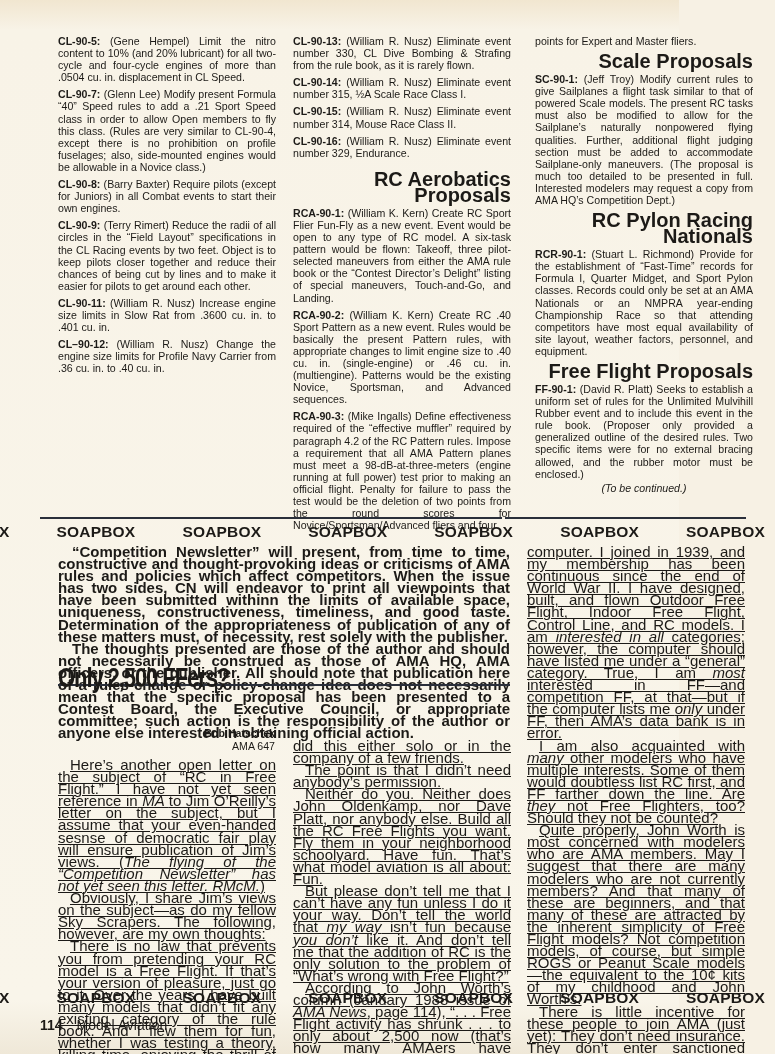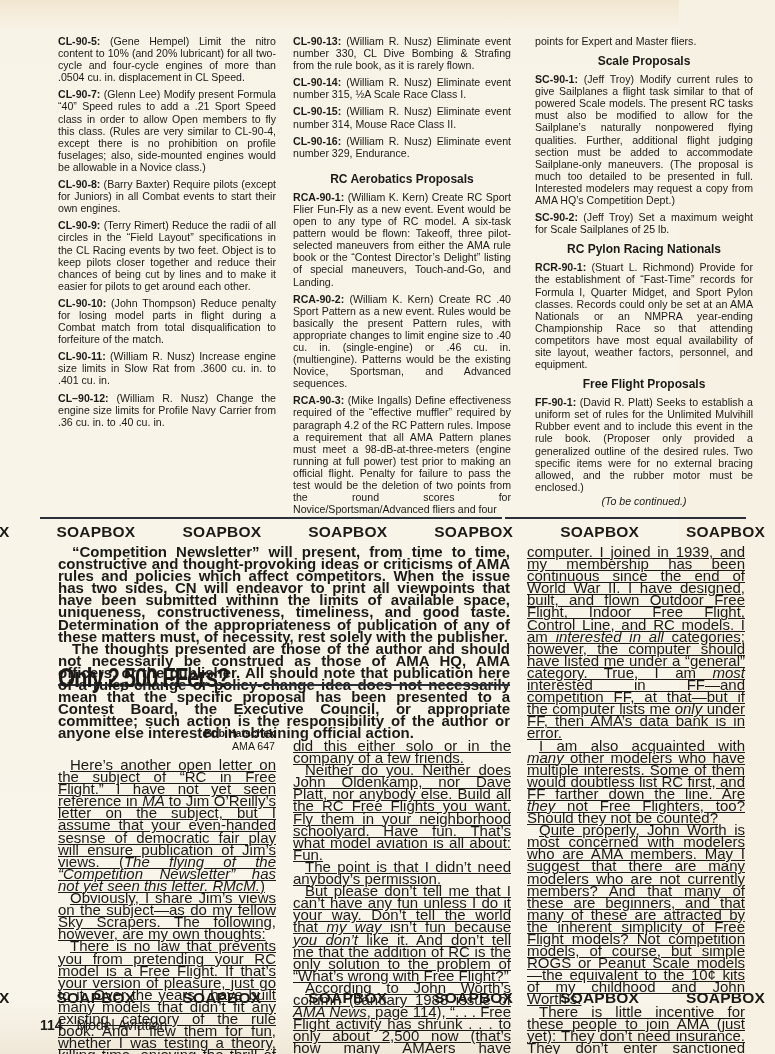--- a/index.html
+++ b/index.html
@@ -8,22 +8,22 @@
     background: #f7f1e4;
     font-family: "Liberation Sans", sans-serif;
     color: #1c1a17;
     position: relative;
   }
   .page { position: absolute; left: 0; top: 0; width: 679px; height: 1054px;
     background: linear-gradient(180deg, #f1e6d0 0px, #f8f3e7 30px, #f9f5ea 1000px, #efe8d8 1054px); }
   .col { position: absolute; font-size: 10.6px; line-height: 12.1px; text-align: justify; }
   .col p { margin: 0 0 5px 0; hyphens: manual; }
   .tag { font-weight: bold; }
-  h3.sec { font-family: "Liberation Sans", sans-serif; font-weight: bold; font-size: 12px;
-    text-align: center; margin: 6px 0 4px 0; line-height: 16px; }
+  h3.sec { font-family: "Liberation Sans", sans-serif; font-weight: bold; font-size: 20px;
+    text-align: right; margin: 6px 0 4px 0; line-height: 16px; }
   .cont { text-align: center; font-style: italic; margin-top: 2px; }
   .rule { position: absolute; height: 2px; background: #2a2f3a; }
   .soap { position: absolute; left: 0; width: 775px; display: flex; justify-content: flex-end;
     padding: 0 10px 0 18px; box-sizing: border-box; font-weight: bold; font-size: 15.5px; letter-spacing: 0.2px; gap: 47px; }
   .soap span { display: inline-block; }
   .intro { position: absolute; font-size: 15px; line-height: 12.1px; font-weight: bold; text-align: justify; }
   .intro p { margin: 0; text-indent: 14px; }
   .article { position: absolute; font-size: 15px; line-height: 12.1px; text-align: justify; text-decoration: underline; }
   .article p { margin: 0; text-indent: 12px; }
   .article p.noind { text-indent: 0; }
@@ -38,41 +38,39 @@
 </head>
 <body>
 
 <div class="page">
 
   <div class="col" style="left:58px; top:35px; width:218px;">
     <p><span class="tag">CL-90-5:</span><span> (Gene Hempel) Limit the nitro content to 10% (and 20% lubricant) for all two-cycle and four-cycle engines of more than .0504 cu. in. displacement in CL Speed.</span></p>
     <p><span class="tag">CL-90-7:</span><span> (Glenn Lee) Modify present Formula “40” Speed rules to add a .21 Sport Speed class in order to allow Open members to fly this class. (Rules are very similar to CL-90-4, except there is no prohibition on profile fuselages; also, side-mounted engines would be allowable in a Novice class.)</span></p>
     <p><span class="tag">CL-90-8:</span><span> (Barry Baxter) Require pilots (except for Juniors) in all Combat events to start their own engines.</span></p>
     <p><span class="tag">CL-90-9:</span><span> (Terry Rimert) Reduce the radii of all circles in the “Field Layout” specifications in the CL Racing events by two feet. Object is to keep pilots closer together and reduce their chances of being cut by lines and to make it easier for pilots to get around each other.</span></p>
-    <p><span class="tag">CL-90-10:</span><span> (John Thompson) Reduce penalty for losing model parts in flight during a Combat match from total disqualification to forfeiture of the match.</span></p>
     <p><span class="tag">CL-90-11:</span><span> (William R. Nusz) Increase engine size limits in Slow Rat from .3600 cu. in. to .401 cu. in.</span></p>
     <p><span class="tag">CL–90-12:</span><span> (William R. Nusz) Change the engine size limits for Profile Navy Carrier from .36 cu. in. to .40 cu. in.</span></p>
   </div>
 
   <div class="col" style="left:293px; top:35px; width:218px;">
     <p><span class="tag">CL-90-13:</span><span> (William R. Nusz) Eliminate event number 330, CL Dive Bombing &amp; Strafing from the rule book, as it is rarely flown.</span></p>
     <p><span class="tag">CL-90-14:</span><span> (William R. Nusz) Eliminate event number 315, ½A Scale Race Class I.</span></p>
     <p><span class="tag">CL-90-15:</span><span> (William R. Nusz) Eliminate event number 314, Mouse Race Class II.</span></p>
     <p><span class="tag">CL-90-16:</span><span> (William R. Nusz) Eliminate event number 329, Endurance.</span></p>
     <h3 class="sec" style="margin-top:12px;">RC Aerobatics Proposals</h3>
     <p><span class="tag">RCA-90-1:</span><span> (William K. Kern) Create RC Sport Flier Fun-Fly as a new event. Event would be open to any type of RC model. A six-task pattern would be flown: Takeoff, three pilot-selected maneuvers from either the AMA rule book or the “Contest Director’s Delight” listing of special maneuvers, Touch-and-Go, and Landing.</span></p>
     <p><span class="tag">RCA-90-2:</span><span> (William K. Kern) Create RC .40 Sport Pattern as a new event. Rules would be basically the present Pattern rules, with appropriate changes to limit engine size to .40 cu. in. (single-engine) or .46 cu. in. (multiengine). Patterns would be the existing Novice, Sportsman, and Advanced sequences.</span></p>
     <p><span class="tag">RCA-90-3:</span><span> (Mike Ingalls) Define effectiveness required of the “effective muffler” required by paragraph 4.2 of the RC Pattern rules. Impose a requirement that all AMA Pattern planes must meet a 98-dB-at-three-meters (engine running at full power) test prior to making an official flight. Penalty for failure to pass the test would be the deletion of two points from the round scores for Novice/Sportsman/Advanced fliers and four</span></p>
   </div>
 
   <div class="col" style="left:527px; top:35px; width:218px;margin-left:8px;">
     <p>points for Expert and Master fliers.</p>
     <h3 class="sec">Scale Proposals</h3>
     <p><span class="tag">SC-90-1:</span><span> (Jeff Troy) Modify current rules to give Sailplanes a flight task similar to that of powered Scale models. The present RC tasks must also be modified to allow for the Sailplane’s naturally nonpowered flying qualities. Further, additional flight judging section must be added to accommodate Sailplane-only maneuvers. (The proposal is much too detailed to be presented in full. Interested modelers may request a copy from AMA HQ’s Competition Dept.)</span></p>
-    <p><span class="tag">SC-90-2:</span><span> (Jeff Troy) Set a maximum weight for Scale Sailplanes of 25 lb.</span></p>
     <h3 class="sec">RC Pylon Racing Nationals</h3>
     <p><span class="tag">RCR-90-1:</span><span> (Stuart L. Richmond) Provide for the establishment of “Fast-Time” records for Formula I, Quarter Midget, and Sport Pylon classes. Records could only be set at an AMA Nationals or an NMPRA year-ending Championship Race so that attending competitors have most equal availability of site layout, weather factors, personnel, and equipment.</span></p>
     <h3 class="sec">Free Flight Proposals</h3>
     <p style="margin-bottom:2px;"><span class="tag">FF-90-1:</span><span> (David R. Platt) Seeks to establish a uniform set of rules for the Unlimited Mulvihill Rubber event and to include this event in the rule book. (Proposer only provided a generalized outline of the desired rules. Two specific items were for no external bracing allowed, and the rubber motor must be enclosed.)</span></p>
     <p class="cont">(To be continued.)</p>
   </div>
 
   <div class="rule" style="left:40px; top:517px; width:462px;"></div>
   <div class="rule" style="left:505px; top:517px; width:241px;"></div>
   <div class="soap" style="top:523px;">
@@ -99,22 +97,22 @@
   </div>
 
   <div class="article" style="left:58px; top:759px; width:218px;">
     <p id="a1p0">Here’s another open letter on the subject of “RC in Free Flight.” I have not yet seen reference in<em> MA </em>to Jim O’Reilly’s letter on the subject, but I assume that your even-handed sesnse of democratic fair play will ensure publication of Jim’s views. (<em>The flying of the “Competition Newsletter” has not yet seen this letter. RMcM.</em>)</p>
     <p>Obviously, I share Jim’s views on the subject—as do my fellow Sky Scrapers. The following, however, are my own thoughts:</p>
     <p>There is no law that prevents you from pretending your RC model is a Free Flight. If that’s your version of pleasure, just go to it. Over the years I have built many models that didn’t fit any existing category of the rule book. And I flew them for fun, whether I was testing a theory, killing time, enjoying the thrill of a thermal flight, or whatever. I</p>
   </div>
 
   <div class="article" style="left:293px; top:693px; width:218px;margin-top:47px;">
     <p class="noind">did this either solo or in the company of a few friends.</p>
+    <p>The point is that I didn’t need anybody’s permission.</p>
     <p>Neither do you. Neither does John Oldenkamp, nor Dave Platt, nor anybody else. Build all the RC Free Flights you want. Fly them in your neighborhood schoolyard. Have fun. That’s what model aviation is all about: Fun.</p>
-    <p>The point is that I didn’t need anybody’s permission.</p>
     <p id="a2p3">But please don’t tell me that I can’t have any fun unless I do it your way. Don’t tell the world that <em>my way</em> isn’t fun because <em>you don’t</em> like it. And don’t tell me that the addition of RC is the only solution to the problem of “What’s wrong with Free Flight?”</p>
     <p id="a2p4">According to John Worth’s column (January 1988 issue of <em>AMA News</em>, page 114), “. . . Free Flight activity has shrunk . . . to only about 2,500 now (that’s how many AMAers have indicated that FF is their main interest).” I challenge both the relevancy and the accuracy of that statement.</p>
     <p id="a2p5">Punch up <em>my</em> AMA number on the AMA</p>
   </div>
 
   <div class="article" style="left:527px; top:546px; width:218px;">
     <p class="noind" id="a3p0">computer. I joined in 1939, and my membership has been continuous since the end of World War II. I have designed, built, and flown Outdoor Free Flight, Indoor Free Flight, Control Line, and RC models. I am <em>interested in all</em> categories; however, the computer should have listed me under a “general” category. True, I am <em>most</em> interested in FF—and competition FF, at that—but if the computer lists me <em>only</em> under FF, then AMA’s data bank is in error.</p>
     <p id="a3p1">I am also acquainted with <em>many</em> other modelers who have multiple interests. Some of them would doubtless list RC first, and FF farther down the line. Are <em>they</em> not Free Flighters, too? Should they not be counted?</p>
     <p>Quite properly, John Worth is most concerned with modelers who are AMA members. May I suggest that there are many modelers who are not currently members? And that many of these are beginners, and that many of these are attracted by the inherent simplicity of Free Flight models? Not competition models, of course, but simple ROGS or Peanut Scale models—the equivalent to the 10¢ kits of my childhood and John Worth’s.</p>
     <p>There is little incentive for these people to join AMA (just yet): They don’t need insurance. They don’t enter sanctioned meets. They just have fun with lightweight, simple, inexpensive flying machines. Why tell them they can’t enjoy it without the extra cost and complexity of RC gear?</p>

